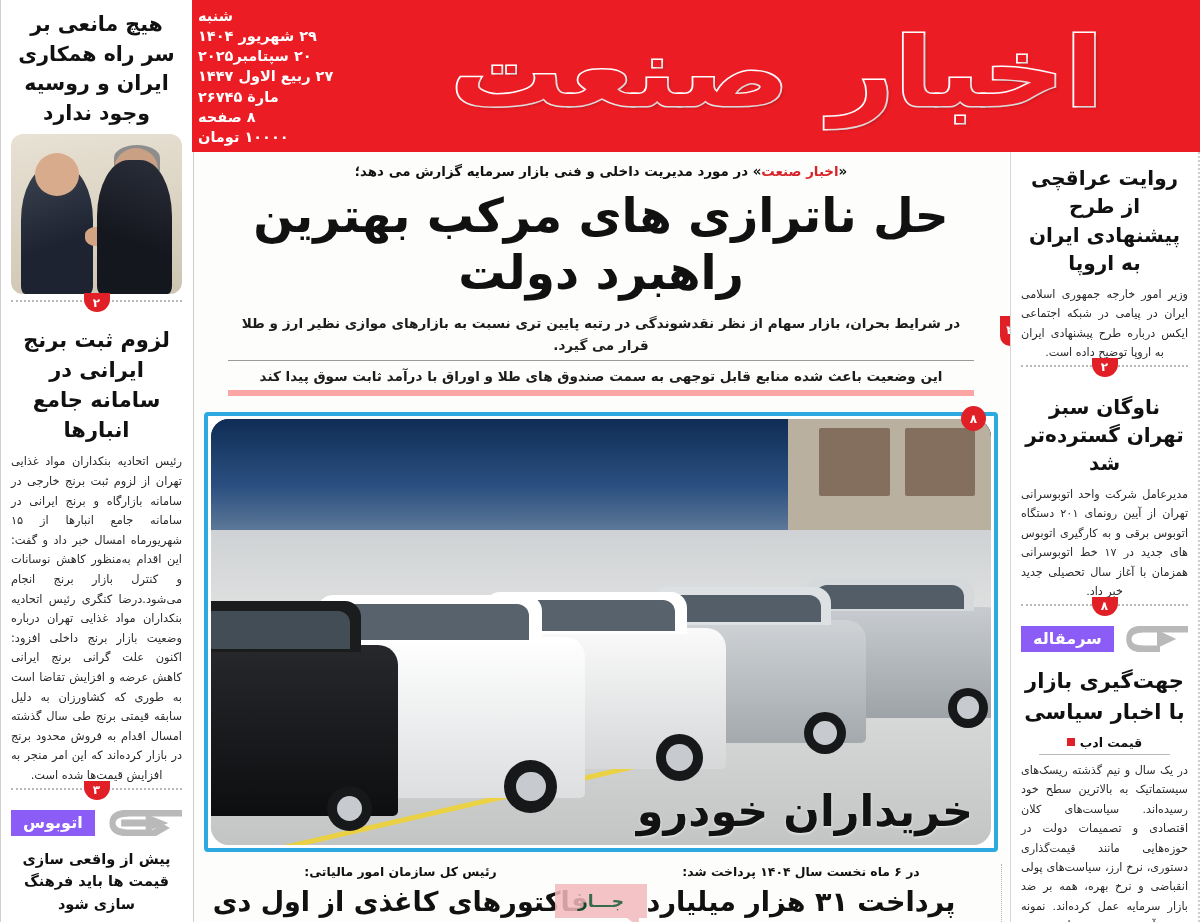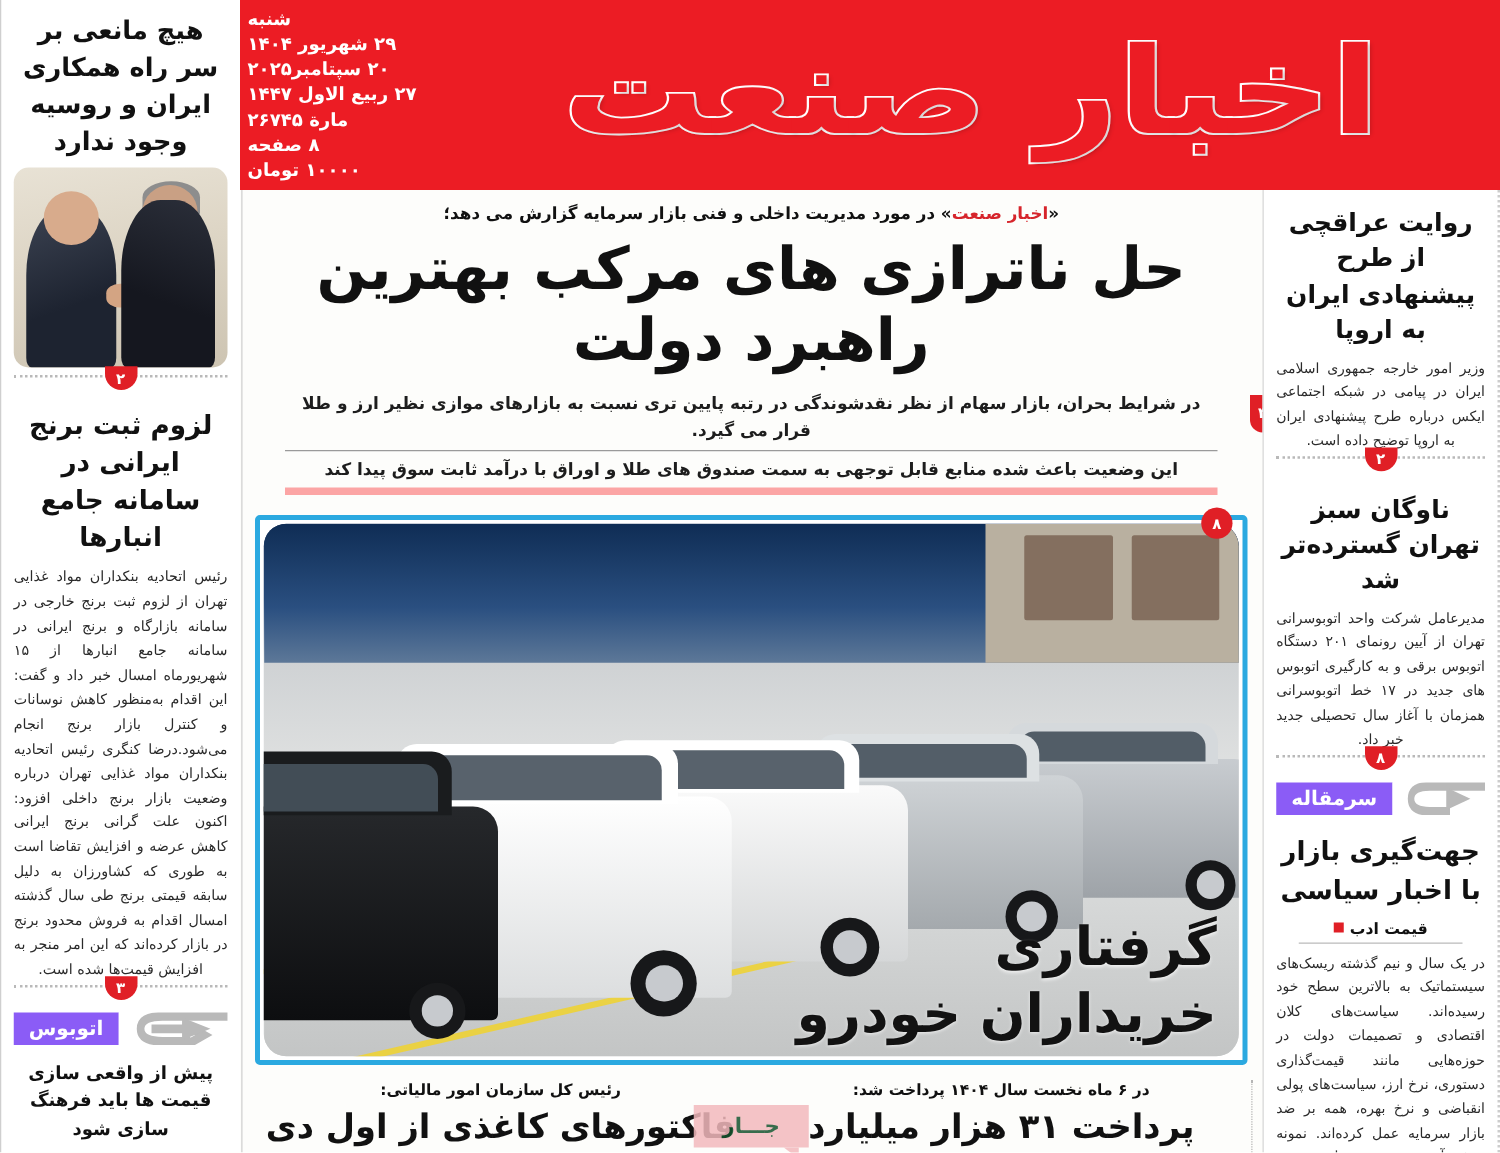--- a/index.html
+++ b/index.html
@@ -433,21 +433,20 @@
         </div>
 
         <div class="car" style="right:76%;width:34%;height:40%;bottom:7%;">
           <div class="body" style="background:linear-gradient(180deg,#26282b,#0d0e10);"></div>
           <div class="roof" style="background:#1a1c1e;"></div>
           <div class="glass" style="background:#4a5660;"></div>
           <div class="wheel" style="right:10%;"></div>
         </div>
 
         <div class="mp-overlay-head">
-          <div>گرفتاری</div>
           <div>خریداران خودرو</div>
         </div>
       </div>
     </div>
 
     <div class="bottom-row">
       <div class="bt sep">
         <div class="k">در ۶ ماه نخست سال ۱۴۰۴ پرداخت شد:</div>
         <div class="h">پرداخت ۳۱ هزار میلیارد تومان مستمری به بازنشستگان</div>
 

